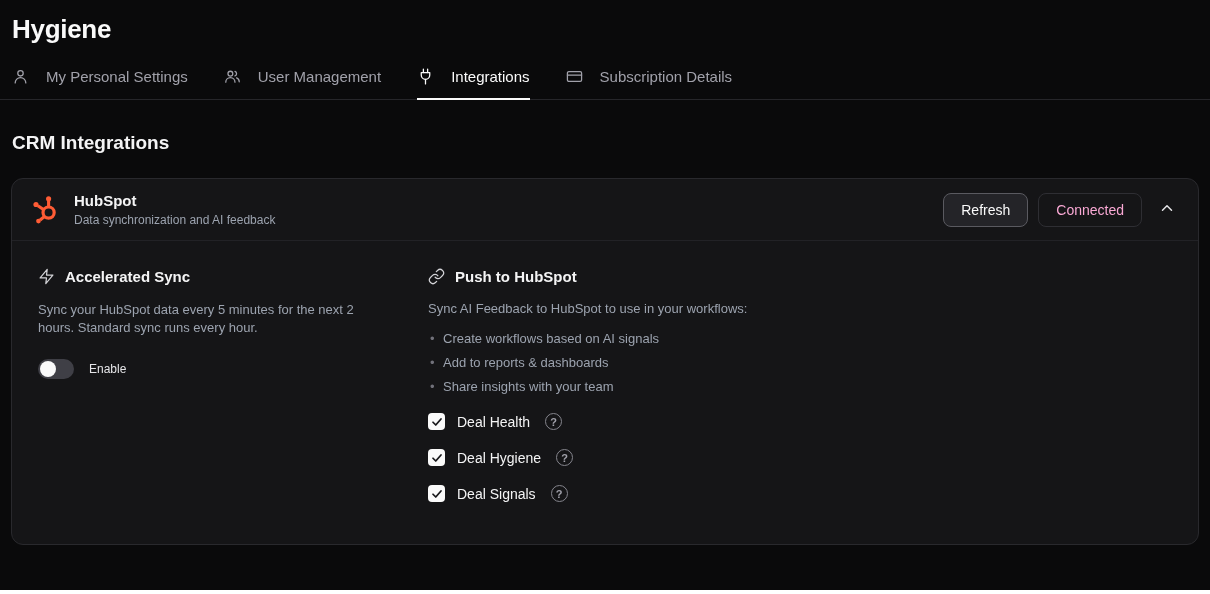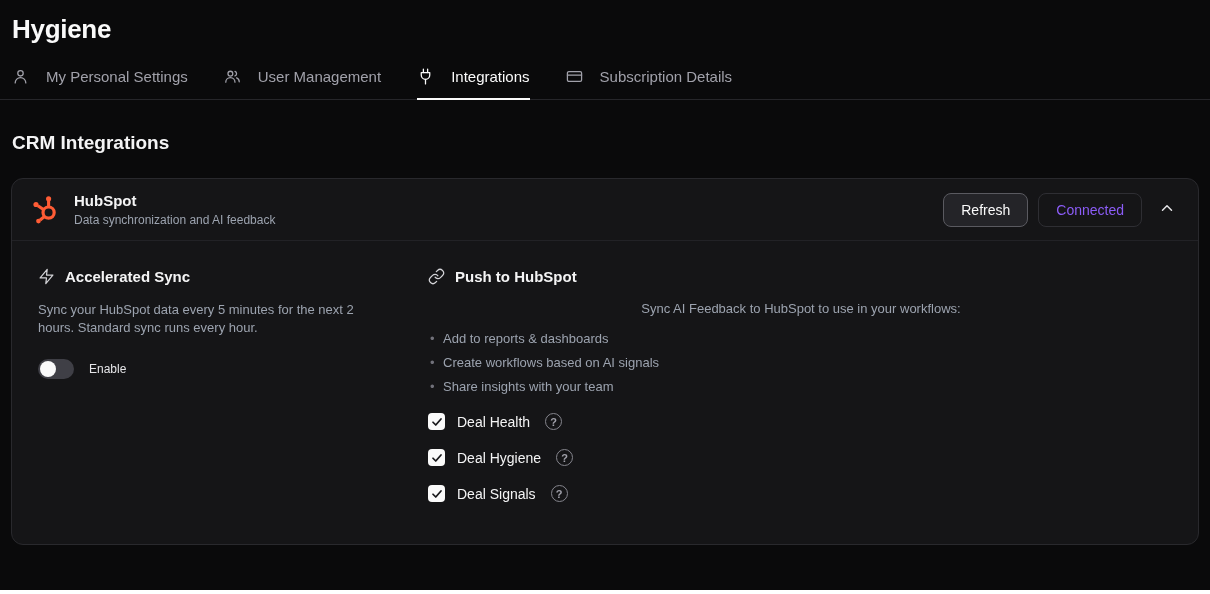--- a/index.html
+++ b/index.html
@@ -39,35 +39,35 @@
   .logo-wrap { width:34px; flex:none; display:flex; align-items:center; }
   .header-text { margin-left:10px; }
   .integration-name { font-size:15px; font-weight:700; color:#f4f4f5; }
   .integration-desc { font-size:12px; color:#9ca3af; margin-top:4px; }
   .header-actions { margin-left:auto; display:flex; align-items:center; gap:10px; }
   .btn {
     font-family:inherit; font-size:14px; border-radius:8px;
     padding:8px 17px; cursor:pointer;
   }
   .btn-refresh { background:#242428; border:1px solid #5a5a60; color:#fafafa; }
-  .btn-connected { background:transparent; border:1px solid #2e2e33; color:#8b5cf6; cursor:default; }
+  .btn-connected { background:transparent; border:1px solid #2e2e33; color:#f9a8d4; cursor:default; }
   .chevron-btn { background:none; border:none; color:#e4e4e7; padding:4px 6px; cursor:pointer; display:flex; align-items:center; }
   .card-body { display:flex; padding:27px 24px 42px 26px; }
   .col-left { width:362px; flex:none; margin-right:28px; }
   .col-right { flex:1; }
   .col-heading { display:flex; align-items:center; gap:10px; font-size:15px; font-weight:700; color:#f4f4f5; }
   .col-heading svg { color:#d4d4d8; display:block; }
   .sync-desc { margin-top:16px; font-size:13px; color:#9ca3af; line-height:1.38; width:338px; }
   .toggle-row { margin-top:22px; display:flex; align-items:center; gap:15px; }
   .toggle { width:36px; height:20px; border-radius:999px; background:#3f3f46; position:relative; cursor:pointer; flex:none; }
   .toggle .knob { position:absolute; left:2px; top:2px; width:16px; height:16px; border-radius:50%; background:#fafafa; }
   .toggle-label { font-size:12px; color:#e4e4e7; }
   .last-sync { margin-top:22px; font-size:13px; color:#9ca3af; }
   .last-sync .lbl { color:#d4d4d8; }
-  .push-intro { margin-top:16px; font-size:13px; color:#9ca3af;text-align:center; }
+  .push-intro { margin-top:16px; font-size:13px; color:#9ca3af; }
   .bullets { margin-top:15px; list-style:none; }
   .bullets li { font-size:13px; color:#9ca3af; padding-left:15px; position:relative; margin-bottom:9px; }
   .bullets li::before { content:"\2022"; position:absolute; left:2px; color:#71717a; }
   .option-row { display:flex; align-items:center; gap:12px; margin-top:19px; }
   .checkbox {
     width:17px; height:17px; border-radius:4px; background:#fafafa;
     display:flex; align-items:center; justify-content:center; cursor:pointer; flex:none;
   }
   .option-label { font-size:14px; color:#f4f4f5; }
   .help {
@@ -189,22 +189,22 @@
         <span>
           <svg width="17" height="17" viewBox="0 0 24 24" fill="none" stroke="currentColor" stroke-width="1.7" stroke-linecap="round" stroke-linejoin="round">
               <path d="M10 13a5 5 0 0 0 7.54.54l3-3a5 5 0 0 0-7.07-7.07l-1.72 1.71"></path>
               <path d="M14 11a5 5 0 0 0-7.54-.54l-3 3a5 5 0 0 0 7.07 7.07l1.71-1.71"></path>
             </svg>
         </span>
         <span>Push to HubSpot</span>
       </div>
       <p class="push-intro">Sync AI Feedback to HubSpot to use in your workflows:</p>
       <ul class="bullets">
+        <li>Create workflows based on AI signals</li>
         <li>Add to reports &amp; dashboards</li>
-        <li>Create workflows based on AI signals</li>
         <li>Share insights with your team</li>
       </ul>
 
       <div class="option-row">
         <div class="checkbox">
           <svg width="12" height="12" viewBox="0 0 24 24" fill="none" stroke="#18181b" stroke-width="3.5" stroke-linecap="round" stroke-linejoin="round">
               <polyline points="4 12.5 9.5 18 20 6"></polyline>
             </svg>
         </div>
         <span class="option-label">Deal Health</span>

